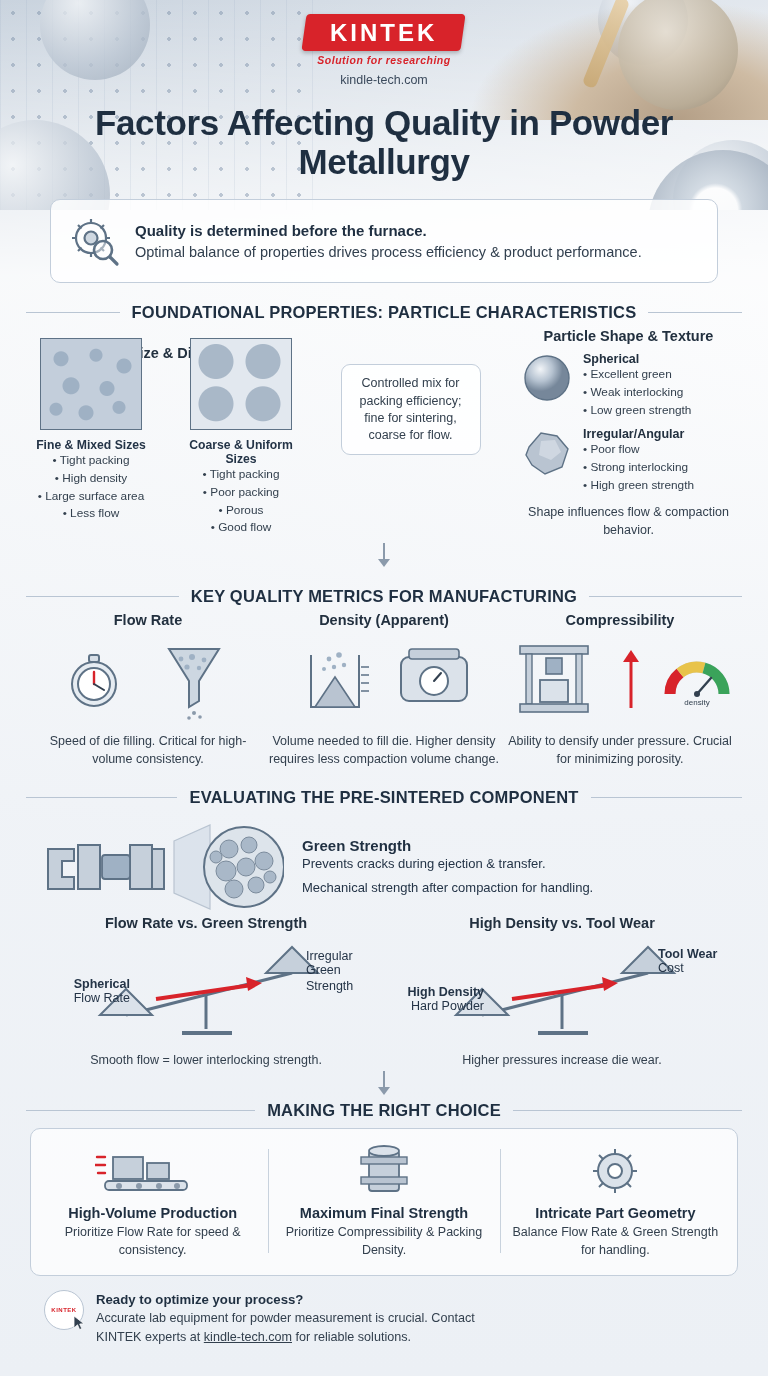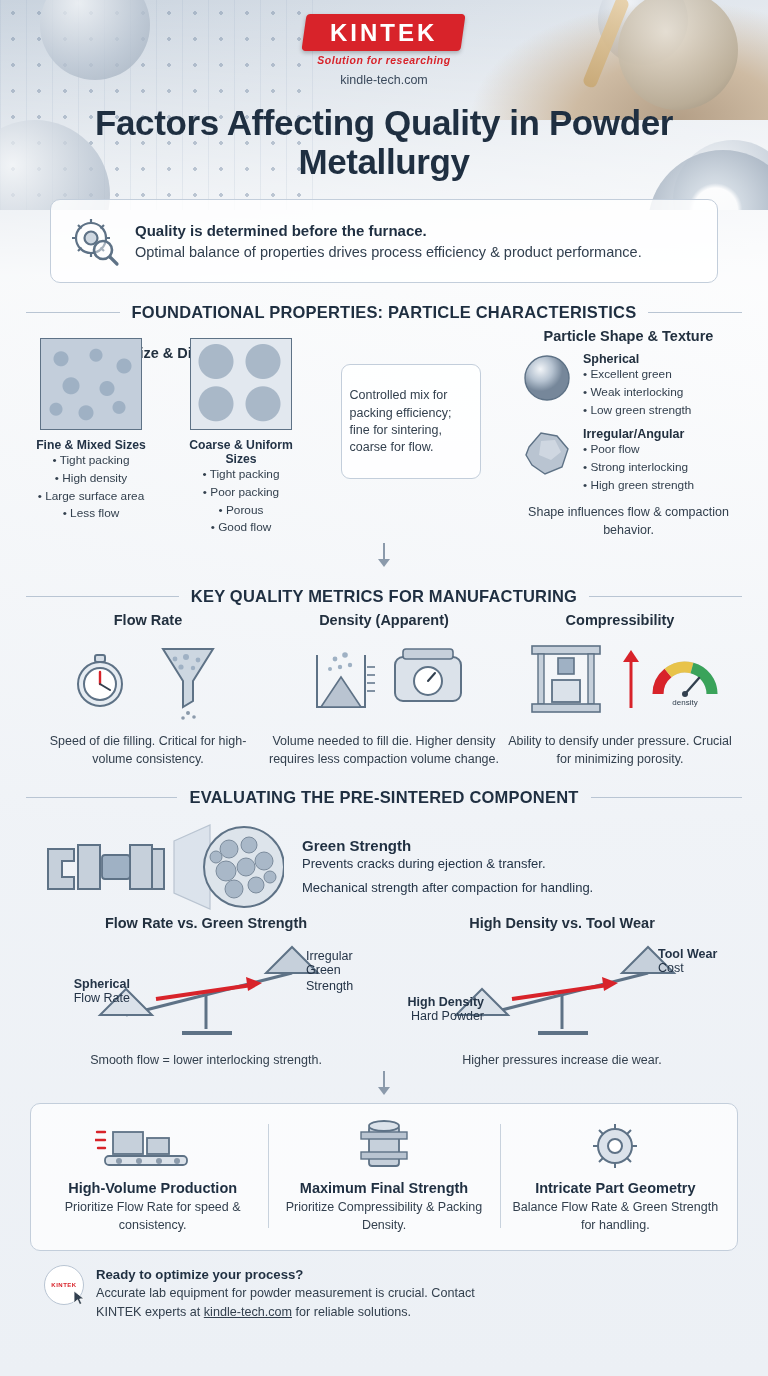--- a/index.html
+++ b/index.html
@@ -136,31 +136,31 @@
   .pbox.coarse {
     background-image:
       radial-gradient(circle at 25% 25%, #a9b8c8 0 17px, transparent 18px),
       radial-gradient(circle at 72% 25%, #a9b8c8 0 17px, transparent 18px),
       radial-gradient(circle at 25% 72%, #a9b8c8 0 17px, transparent 18px),
       radial-gradient(circle at 72% 72%, #a9b8c8 0 17px, transparent 18px),
       linear-gradient(#e2e8ef,#e2e8ef);
   }
   .mid-note {
     width:140px; border:1px solid #c3cedb; background:rgba(255,255,255,0.85);
-    border-radius:9px; padding:22px 8px; font-size:12.5px; line-height:1.38;
-    text-align:left; color:#33404e; margin-top:36px;
+    border-radius:9px; padding:10px 8px; font-size:12.5px; line-height:1.38;
+    text-align:center; color:#33404e; margin-top:36px;
   }
   .shape-col { width:215px; }
   .shape-item { display:flex; gap:10px; align-items:flex-start; margin-top:8px; }
   .shape-item .sname { font-weight:bold; font-size:12.5px; color:#22303f; }
 
   
   .metrics-row { display:flex; justify-content:space-between; padding:0 14px; margin-top:4px; }
   .mcol { width:232px; text-align:center; }
-  .mart { height:86px; display:flex; align-items:center; justify-content:center; gap:8px; margin:8px 0 10px; }
+  .mart { height:86px; display:flex; align-items:center; justify-content:center; gap:20px; margin:8px 0 10px; }
 
   
   .green-row { display:flex; align-items:center; gap:18px; padding:6px 16px 0; }
 
   
   .trade-row { display:flex; justify-content:space-between; padding:0 10px; }
   .tcol { width:360px; text-align:center; }
   .scale-wrap { position:relative; height:110px; margin:6px 0 4px; }
 
   
@@ -478,38 +478,43 @@
         <div class="scale-wrap">
           <svg width="300" height="110" viewBox="0 0 300 110" style="margin:0 auto;">
             <path d="M70 78 L236 36" stroke="#5e7286" stroke-width="3"></path>
             <path d="M150 58 L150 92" stroke="#5e7286" stroke-width="3"></path>
             <path d="M126 96 H176" stroke="#5e7286" stroke-width="4"></path>
             <path d="M44 78 h52 l-26 -26 z" fill="#dbe2ea" stroke="#5e7286" stroke-width="2"></path>
             <path d="M210 36 h52 l-26 -26 z" fill="#c6d0db" stroke="#5e7286" stroke-width="2"></path>
             <path d="M100 62 L196 48" stroke="#d8232a" stroke-width="4"></path>
             <path d="M206 46 L190 40 L192 54 Z" fill="#d8232a"></path>
           </svg>
-          <div style="position:absolute;left:0px;top:58px;text-align:right;width:100px;">
+          <div style="position:absolute;left:0px;top:48px;text-align:right;width:100px;">
             <div style="font-weight:bold;font-size:12.5px;">High Density</div>
             <div style="font-size:12.5px;">Hard Powder</div>
           </div>
           <div style="position:absolute;right:0px;top:10px;text-align:left;width:82px;">
             <div style="font-weight:bold;font-size:12.5px;">Tool Wear</div>
             <div style="font-size:12.5px;">Cost</div>
           </div>
         </div>
         <div class="cap">Higher pressures increase die wear.</div>
       </div>
     </div>
 
     <div style="margin-top:2px;">
       <div class="arrow-stem"></div>
         <div class="arrow-down"></div>
     </div>
 
+    <div class="sect-head" style="margin-top:6px;">
+      <span class="line"></span>
+      <h2>MAKING THE RIGHT CHOICE</h2>
+      <span class="line"></span>
+    </div>
 
     <div class="choice-box">
       <div class="choice">
         <div class="choice-art">
           <svg width="116" height="56" viewBox="0 0 116 56">
             <rect x="18" y="14" width="30" height="22" fill="#c6d0db" stroke="#5e7286" stroke-width="1.8"></rect>
             <rect x="52" y="20" width="22" height="16" fill="#c6d0db" stroke="#5e7286" stroke-width="1.8"></rect>
             <rect x="10" y="38" width="82" height="9" rx="4" fill="#dbe2ea" stroke="#5e7286" stroke-width="1.8"></rect>
             <circle cx="24" cy="43" r="3" fill="#8b9aab"></circle>
               <circle cx="44" cy="43" r="3" fill="#8b9aab"></circle>

